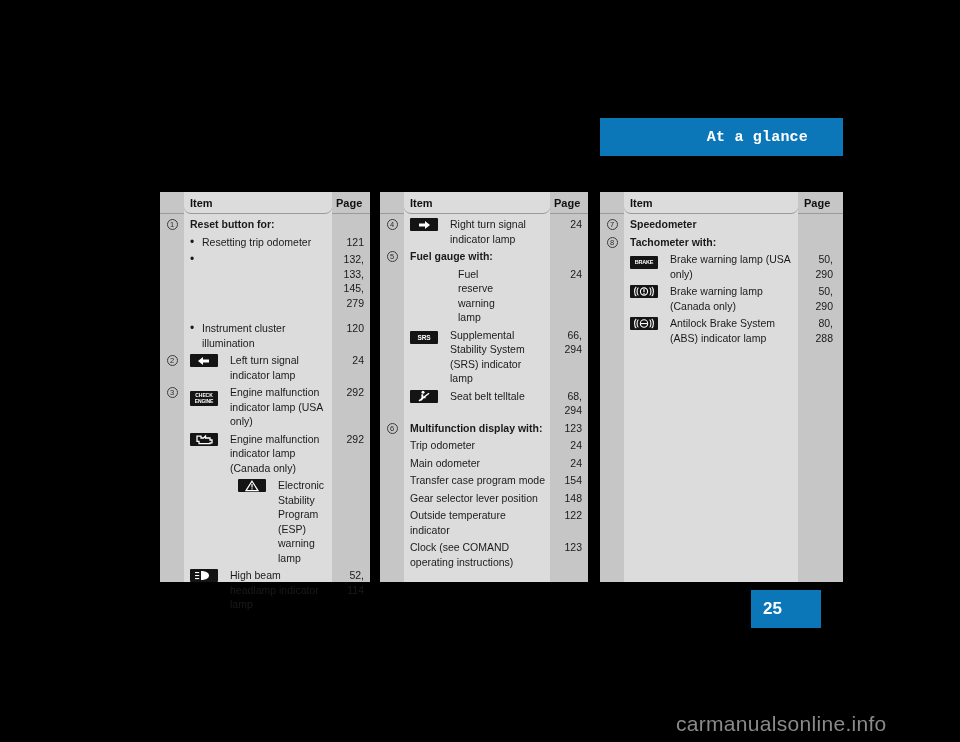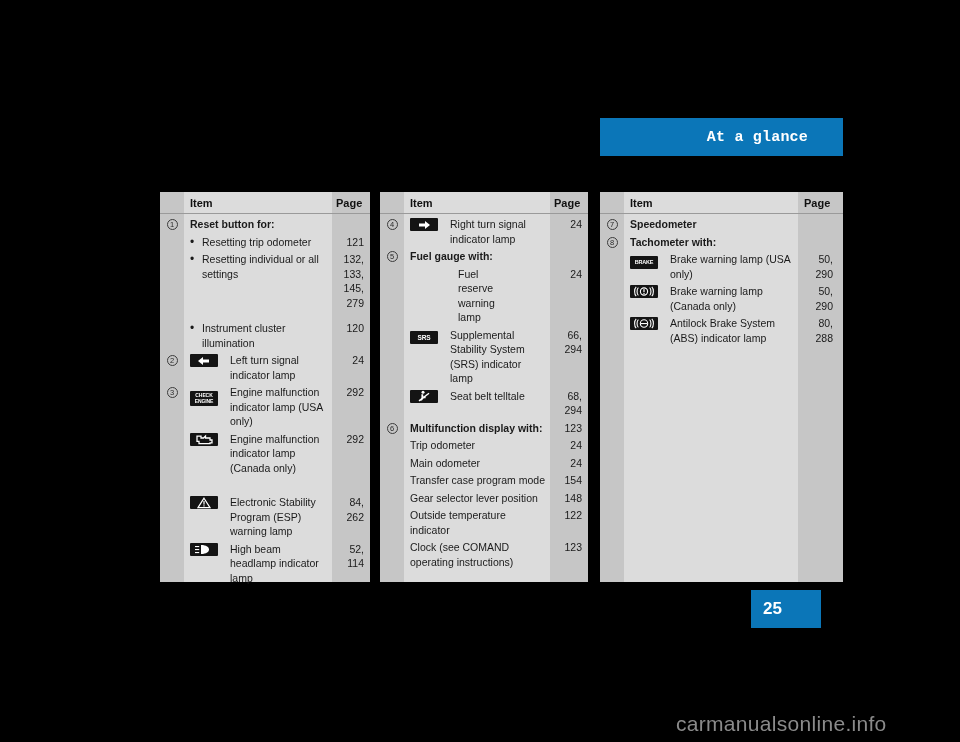--- a/index.html
+++ b/index.html
@@ -80,21 +80,21 @@
   
   .hdr {
     height: 22px;
     display: flex;
     align-items: center;
     font-weight: bold;
     font-size: 11px;
     color: #111;
   }
   .col-num .hdr { }
-  .col-body .hdr { padding-left: 6px; }
+  .col-body .hdr { padding-left: 6px; border-radius: 7px; }
   .col-page .hdr { justify-content: flex-start; padding-left: 4px; }
   #tbl-3 .col-page .hdr { padding-left: 6px; }
 
   .hdr-rule {
     border-bottom: 1px solid #9a9a9a;
   }
 
   
   .rows { position: relative; }
 
@@ -226,21 +226,20 @@
           <div class="r-item">
             <span class="bul">•</span>
             <span class="bul-txt">Resetting trip odometer</span>
           </div>
           <div class="r-page">121</div>
         </div>
         <div class="row bullet-row" style="margin-top: 3px;">
           <div class="r-num"></div>
           <div class="r-item">
             <span class="bul">•</span>
-            <span class="bul-txt">Resetting individual or all settings</span>
           </div>
           <div class="r-page">132,
 133,
 145,
 279</div>
         </div>
         <div class="spacer-row"></div>
         <div class="row bullet-row" style="margin-top: 3px;">
           <div class="r-num"></div>
           <div class="r-item">
@@ -281,21 +280,21 @@
           <div class="r-item">
             <span class="icon-cell"><span class="chip">
                 <svg width="20" height="11" viewBox="0 0 20 11">
                   <path d="M3 4 L3 2.2 L7 2.2 L7 4 L9.5 4 L11.5 2 L11.5 4 L16 4 L16 6 L18 6 L18 8.8 L16 8.8 L16 9.6 L5 9.6 L5 7.4 L3 7.4 Z" fill="none" stroke="#fff" stroke-width="1.3"></path>
                 </svg>
               </span></span>
             <span class="ico-txt">Engine malfunction indicator lamp (Canada only)</span>
           </div>
           <div class="r-page">292</div>
         </div>
-        <div class="row ico-row" style="margin-top: 20px;">
+        <div class="row ico-row" style="margin-top: 3px; gap: 48px;">
           <div class="r-num"></div>
           <div class="r-item">
             <span class="icon-cell"><span class="chip">
                 <svg width="14" height="12" viewBox="0 0 14 12">
                   <path d="M7 1.2 L13 10.6 L1 10.6 Z" fill="none" stroke="#fff" stroke-width="1.2"></path>
                   <rect x="6.4" y="4" width="1.2" height="3.6" fill="#fff"></rect>
                   <rect x="6.4" y="8.3" width="1.2" height="1.2" fill="#fff"></rect>
                 </svg>
               </span></span>
             <span class="ico-txt">Electronic Stability Program (ESP) warning lamp</span>

